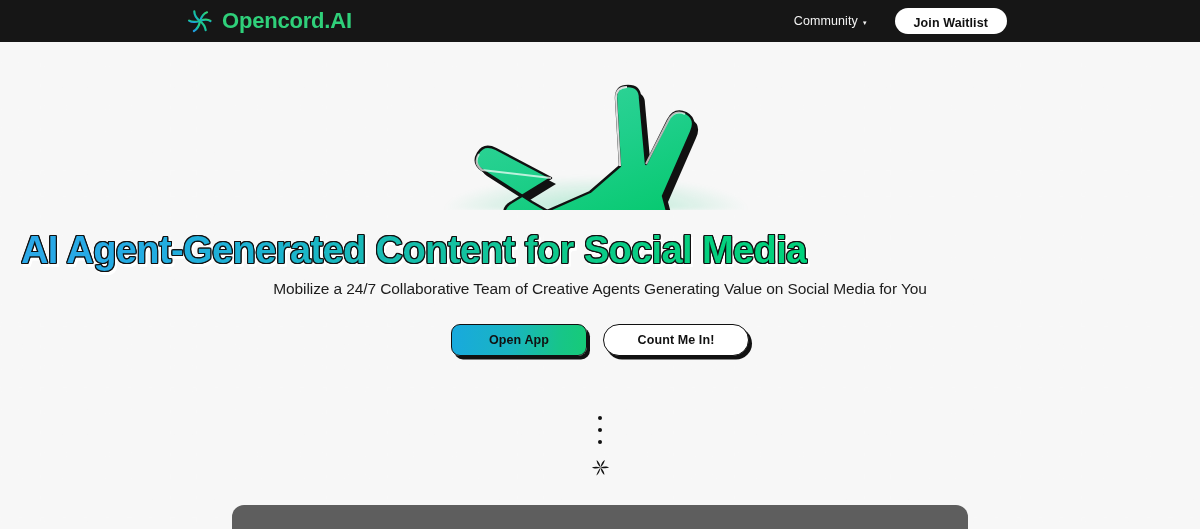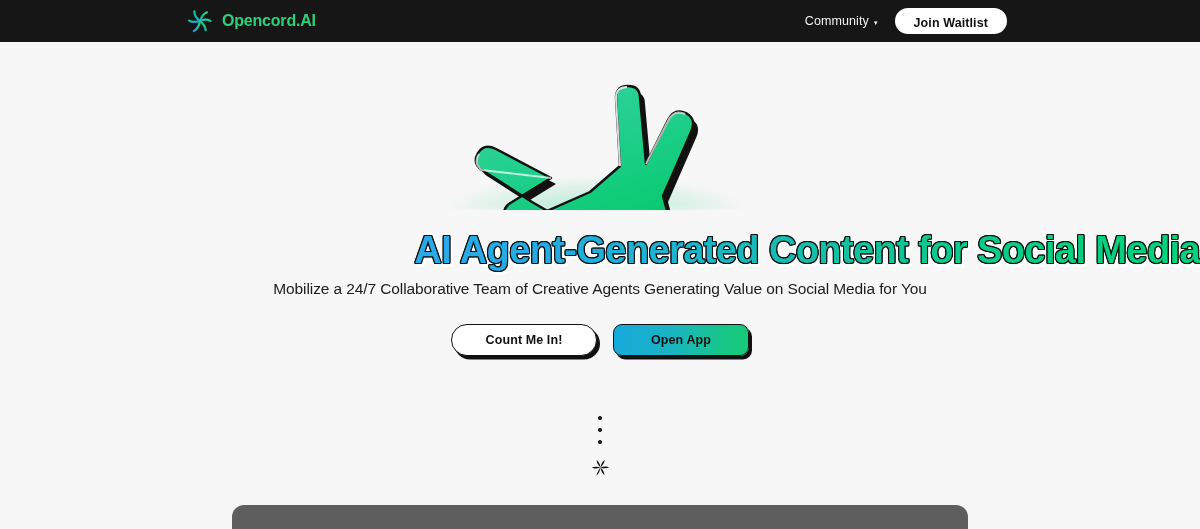--- a/index.html
+++ b/index.html
@@ -37,24 +37,24 @@
   #header {
     position:absolute; top:0; left:0; width:1200px; height:42px;
     background:#161616; z-index:40;
     display:flex; align-items:center;
   }
   #brand {
     position:absolute; left:186px; display:flex; align-items:center; gap:8px;
   }
   #brand .logo-mark { width:28px; height:28px; display:block; }
   #brand .brand-text {
-    font-size:16px; font-weight:700; color:#2fd07a; letter-spacing:-0.2px;
+    font-size:22px; font-weight:700; color:#2fd07a; letter-spacing:-0.2px;
   }
   #nav-right {
-    position:absolute; right:193px; display:flex; align-items:center; gap:17px;
+    position:absolute; right:193px; display:flex; align-items:center; gap:28px;
   }
   .nav-link {
     color:#f2f2f2; font-size:12.5px; font-weight:500;
     display:flex; align-items:center; gap:5px; cursor:pointer;
     letter-spacing:.1px;
   }
   .caret { font-size:7px; line-height:1; transform:translateY(1px); }
   #waitlist-btn {
     background:#fff; color:#111; border:none; border-radius:20px;
     height:26px; padding:8px 19px; font-size:12.5px; font-weight:600;
@@ -75,23 +75,23 @@
     filter:blur(2px);
   }
   #hand-wrap {
     position:absolute; left:0; top:0; width:1200px; height:168px;
   }
   #hand-svg { position:absolute; left:420px; top:4px; }
 
   
   #headline {
     position:absolute; top:228px; left:0; width:1200px;
-    text-align:right; z-index:10;
+    text-align:left; z-index:10;
     font-size:38px; font-weight:800; letter-spacing:-0.6px;
-    line-height:44px; white-space:nowrap;
+    line-height:44px; white-space:nowrap;padding-left:21px;
   }
   #headline .grad {
     background:linear-gradient(90deg,
       #2ba8e8 0%, #23ace2 16%, #1cb4cd 34%, #14bfa6 52%,
       #0ec98c 68%, #06cf80 84%, #00d27c 100%);
     -webkit-background-clip:text; background-clip:text;
     -webkit-text-fill-color:transparent; color:transparent;
     -webkit-text-stroke:0px;
     filter:
       drop-shadow(1px 0 0 #111) drop-shadow(-1px 0 0 #111)
@@ -220,22 +220,22 @@
     </div>
   </div>
 
   <h1 id="headline">
     <span class="grad">AI Agent-Generated Content for Social Media</span>
   </h1>
 
   <p id="subtitle">Mobilize a 24/7 Collaborative Team of Creative Agents Generating Value on Social Media for You</p>
 
   <div id="cta-row">
+    <button class="cta" id="open-app">Open App</button>
     <button class="cta" id="count-me-in">Count Me In!</button>
-    <button class="cta" id="open-app">Open App</button>
   </div>
 
   <div id="loader">
     <div id="dots">
       <span class="dot"></span>
       <span class="dot"></span>
       <span class="dot"></span>
     </div>
     <span>
       <svg id="spinner-icon" viewBox="0 0 64 64" xmlns="http://www.w3.org/2000/svg">

